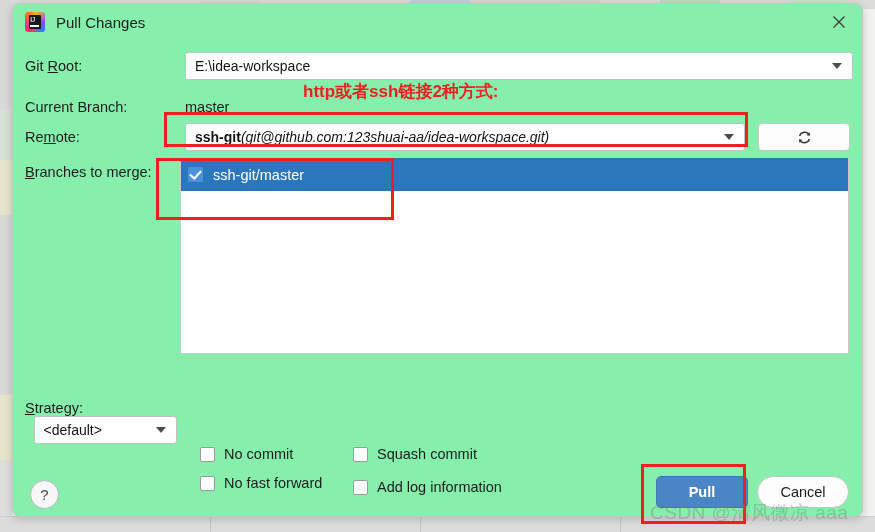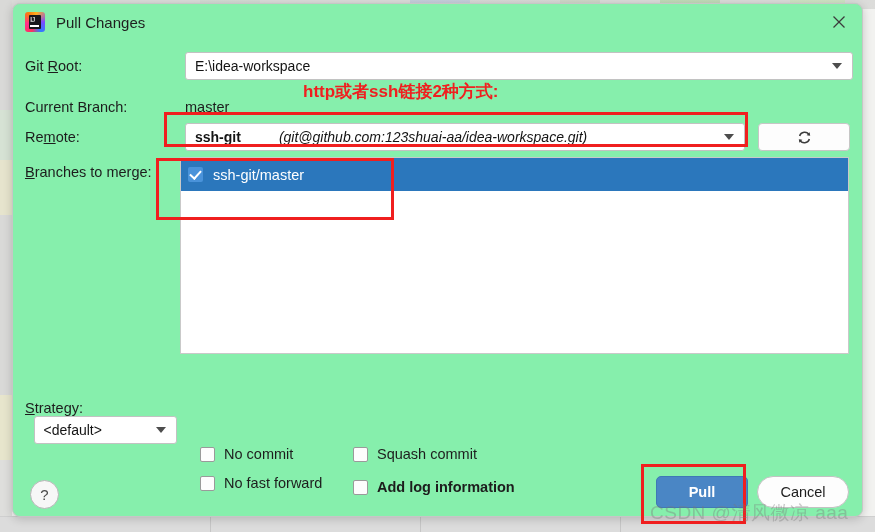--- a/index.html
+++ b/index.html
@@ -110,21 +110,21 @@
   #combo-gitroot    { width: 668px; }
 
   #row-branch       { left: 12px; top: 59px; }
   #row-branch .lbl  { width: 160px; }
   #branch-value     { font-size: 14.5px; color: #1d1d1d; }
 
   #row-remote       { left: 12px; top: 83px; }
   #row-remote .lbl  { width: 160px; }
   #combo-remote     { width: 560px; }
   #combo-remote .rem-name { font-weight: bold; }
-  #combo-remote .rem-url  { font-style: italic; margin-left: 38px; }
+  #combo-remote .rem-url  { font-style: italic; }
   #refresh-button {
     position: absolute; left: 745px; top: 83px;
     width: 92px; height: 28px;
     background: #fdfdfd; border: 1px solid #c6c6c6; border-radius: 4px;
     display: flex; align-items: center; justify-content: center;
   }
 
   #label-branches { position: absolute; left: 12px; top: 124px; }
 
   #branch-list {
@@ -156,21 +156,21 @@
     position: absolute; display: flex; align-items: center;
   }
   .cb-empty {
     width: 15px; height: 15px; border: 1px solid #9a9a9a;
     background: #fdfdfd; border-radius: 2px; flex: none;
   }
   .chk-item span { margin-left: 9px; font-size: 14.5px; color: #1d1d1d; white-space: nowrap; }
   #chk-nocommit     { left: 178px; top: 406px; }
   #chk-squash       { left: 331px; top: 406px; }
   #chk-nofastfwd    { left: 178px; top: 435px; }
-  #chk-addlog       { left: 331px; top: 439px; font-weight: bold; }
+  #chk-addlog       { left: 331px; top: 439px; }
 
   
   #help-button {
     position: absolute; left: 17px; top: 440px;
     width: 29px; height: 29px; border-radius: 50%;
     border: 1px solid #b6b6b6; background: #f7f7f7;
     display: flex; align-items: center; justify-content: center;
     font-size: 15px; color: #4a4a4a;
   }
   #pull-button {

